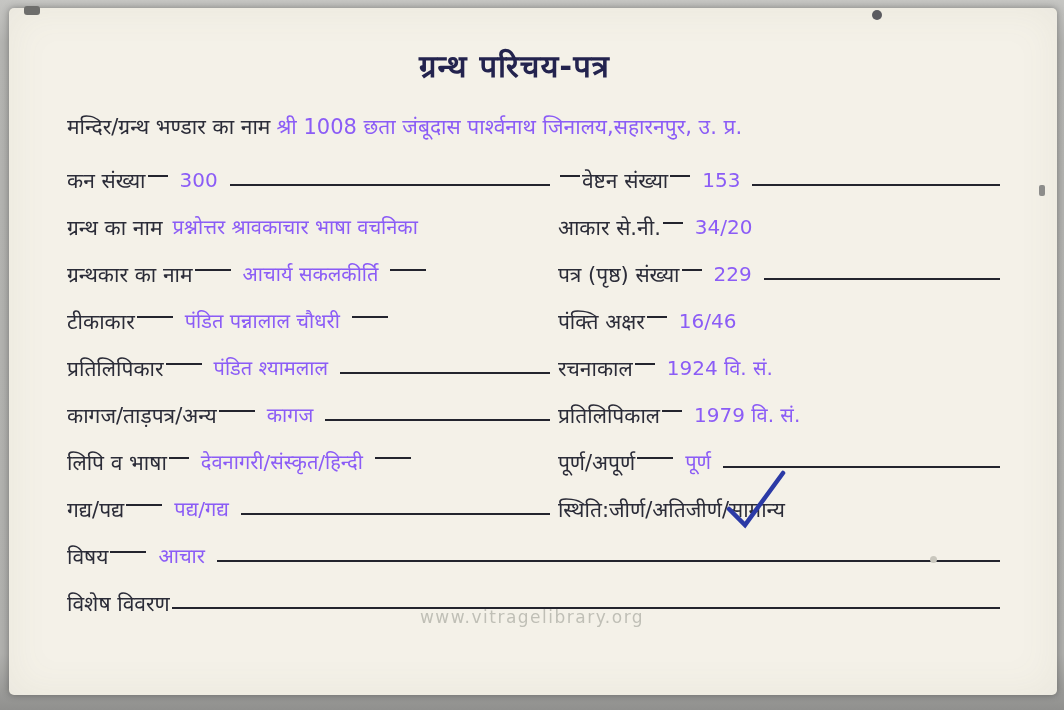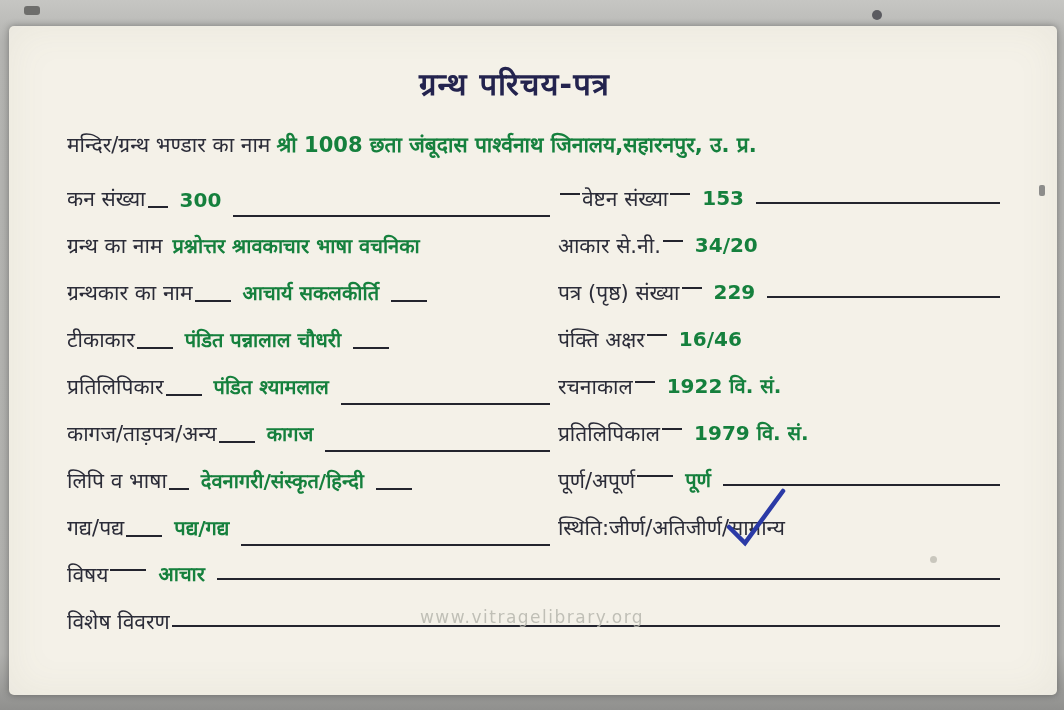--- a/index.html
+++ b/index.html
@@ -14,21 +14,20 @@
     overflow:hidden;
   }
   .paper{
     position:absolute;
     left:9px;top:8px;right:7px;bottom:15px;
     background:#f4f1e8;
     border-radius:5px;
     box-shadow:0 0 7px rgba(40,40,40,.45), inset 0 0 40px rgba(120,110,90,.08);
     padding:26px 55px 10px 58px;
     box-sizing:border-box;
-    margin-top:18px;
   }
   .title{
     text-align:center;
     font-size:31px;
     font-weight:bold;
     color:#23234e;
     letter-spacing:1px;
     margin:10px 40px 26px 0;
   }
   .header-line{
@@ -38,37 +37,37 @@
     margin-bottom:16px;
   }
   .label{
     font-size:21px;
     font-weight:normal;
     color:#2b2c38;
     white-space:nowrap;
   }
   .value{
     font-size:20px;
-    font-weight:bold;
-    color:#15803d;
+    font-weight:normal;
+    color:#8b5cf6;
     white-space:nowrap;
     margin:0 10px;
   }
   .header-line .value{font-size:21px;margin-left:6px;}
   .row{
     display:flex;
     height:47px;
     align-items:center;
   }
   .field{
     display:flex;
     align-items:center;
     min-width:0;
   }
-  .field.left{flex:0 0 52.5%;padding-right:6px;box-sizing:border-box;align-items:flex-end;}
+  .field.left{flex:0 0 52.5%;padding-right:6px;box-sizing:border-box;}
   .field.right{flex:1;}
   .field.full{flex:1;text-align:center;}
   .rule{
     flex:1;
     height:0;
     border-bottom:2px solid #23242e;
     margin:0 2px;
     transform:translateY(5px);
   }
   .dash{
@@ -176,21 +175,21 @@
     <div class="row">
       <div class="field left">
         <span class="label">प्रतिलिपिकार</span>
         <span class="dash w36"></span>
         <span class="value">पंडित श्यामलाल</span>
         <span class="rule"></span>
       </div>
       <div class="field right">
         <span class="label">रचनाकाल</span>
         <span class="dash w20"></span>
-        <span class="value">1922 वि. सं.</span>
+        <span class="value">1924 वि. सं.</span>
       </div>
     </div>
 
     <div class="row">
       <div class="field left">
         <span class="label">कागज/ताड़पत्र/अन्य</span>
         <span class="dash w36"></span>
         <span class="value">कागज</span>
         <span class="rule"></span>
       </div>

